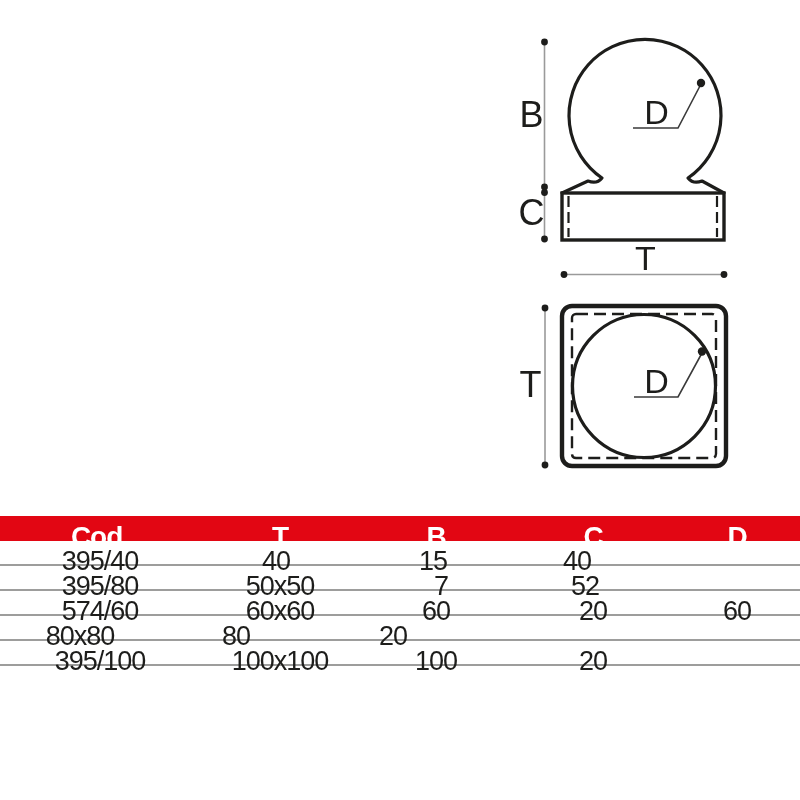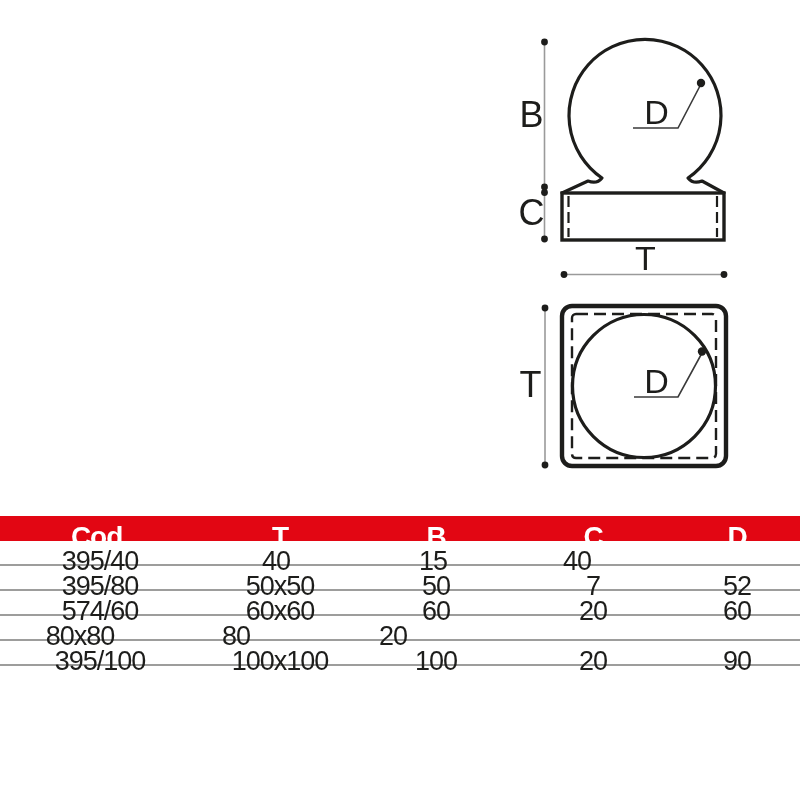--- a/index.html
+++ b/index.html
@@ -119,21 +119,20 @@
   <div class="t-row t-body-row">
     <div class="t-cell col-0">395/40</div>
     <div class="t-cell col-2">40</div>
     <div class="t-cell col-3">15</div>
     <div class="t-cell col-4">40</div>
   </div>
 
   <div class="t-row t-body-row">
     <div class="t-cell col-0">395/80</div>
     <div class="t-cell col-1">50x50</div>
-    <div class="t-cell col-2">50</div>
     <div class="t-cell col-3">7</div>
     <div class="t-cell col-4">52</div>
   </div>
 
   <div class="t-row t-body-row">
     <div class="t-cell col-0">574/60</div>
     <div class="t-cell col-1">60x60</div>
     <div class="t-cell col-2">60</div>
     <div class="t-cell col-3">20</div>
     <div class="t-cell col-4">60</div>
@@ -143,15 +142,14 @@
     <div class="t-cell col-1">80x80</div>
     <div class="t-cell col-2">80</div>
     <div class="t-cell col-3">20</div>
   </div>
 
   <div class="t-row t-body-row">
     <div class="t-cell col-0">395/100</div>
     <div class="t-cell col-1">100x100</div>
     <div class="t-cell col-2">100</div>
     <div class="t-cell col-3">20</div>
-    <div class="t-cell col-4">90</div>
   </div>
 </div>
 
 </body></html>

